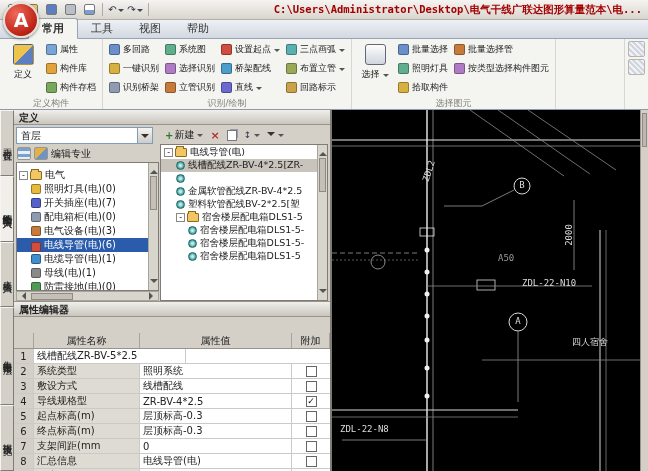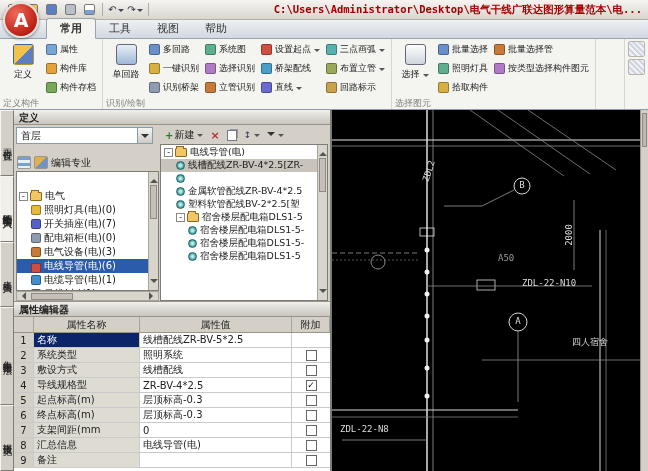--- a/index.html
+++ b/index.html
@@ -16,34 +16,34 @@
   .qbtn { width:18px; height:15px; display:flex; align-items:center; justify-content:center;
     font-size:10px; color:#334; border-radius:2px; }
   .icsq { display:inline-block; width:11px; height:11px; border-radius:2px; border:1px solid #777; }
   .qsep { width:1px; height:13px; background:#b0aca4; margin:0 3px; }
   .tinyarr { width:0; height:0; border:3px solid transparent; border-top-color:#445; margin-left:1px; margin-top:4px; }
   .title-text { margin-left:auto; color:#a40000; font:bold 10.5px "DejaVu Sans Mono","Liberation Mono",monospace;
     white-space:nowrap; overflow:hidden; }
 
   
   .tabrow { height:19px; background:linear-gradient(#eef1f5,#d2d8e1); display:flex; align-items:flex-end;
-    padding-left:46px; border-bottom:1px solid #9aa4b0; }
+    padding-left:28px; border-bottom:1px solid #9aa4b0; }
   .rtab { padding:2px 13px; font-size:11px; color:#333; border-radius:3px 3px 0 0; }
   .rtab.active { background:#f4f4f1; border:1px solid #9aa4b0; border-bottom:1px solid #f4f4f1;
     margin-bottom:-1px; font-weight:bold; }
   .logo { position:absolute; left:3px; top:2px; width:36px; height:36px; border-radius:50%;
     background:radial-gradient(circle at 35% 30%,#ef6a5a,#b81c10 75%); border:2px solid #e3e1db;
     box-shadow:0 1px 3px rgba(0,0,0,.45); color:#fff; font-weight:bold; font-size:19px;
     display:flex; align-items:center; justify-content:center; z-index:10; }
 
   
   .ribbon { height:71px; background:#f4f4f1; display:flex; border-bottom:1px solid #8e9aa8; }
   .rgroup { display:flex; flex-direction:column; border-right:1px solid #d8d6d0; padding:1px 3px 0; }
   .rgroup-body { display:flex; flex:1; }
-  .rgroup-label { height:12px; line-height:12px; font-size:9px; color:#83837b; text-align:left; white-space:nowrap; }
+  .rgroup-label { height:12px; line-height:12px; font-size:9px; color:#83837b; text-align:center; white-space:nowrap; }
   .bigbtn { width:40px; display:flex; flex-direction:column; align-items:center; padding-top:3px; gap:3px;
     font-size:9px; color:#222; border:1px solid transparent; border-radius:2px; }
   .bigicon { width:21px; height:21px; border-radius:3px; border:1px solid rgba(0,0,0,.25); }
   .rcol { display:flex; flex-direction:column; }
   .rcell { display:flex; align-items:center; height:19px; padding:0 3px; font-size:9px; white-space:nowrap; border-radius:2px; }
   .mi { width:11px; height:11px; border-radius:2px; margin-right:3px; border:1px solid rgba(0,0,0,.3); flex:none; }
   .darr { width:0; height:0; border:3px solid transparent; border-top-color:#555; margin-left:3px; margin-top:4px; }
   .ovbtn { width:17px; height:16px; margin:1px 0; border:1px solid #b8b5ad; border-radius:2px;
     background:repeating-linear-gradient(45deg,#cfd6df 0 2px,#f0f2f5 2px 4px); }
 
@@ -56,34 +56,34 @@
     border:1px solid; border-color:#f6f5f1 #7f7c76 #7f7c76 #f6f5f1; background:#d4d0c8; color:#222; }
   .vtab.active { background:#f0efe9; font-weight:bold; }
 
   .lpanel { width:318px; display:flex; flex-direction:column; background:#d4d0c8; border-right:2px solid #7f7c76; }
   .phead { height:15px; background:linear-gradient(#f0efeb,#c9c6be); border-bottom:1px solid #98948c;
     font-size:10px; font-weight:bold; padding:1px 5px; }
   .pmid { height:176px; display:flex; }
   .pcol-l { width:146px; display:flex; flex-direction:column; }
   .pcol-r { width:172px; display:flex; flex-direction:column; }
 
-  .combo { height:17px; margin:2px 6px 10px 2px; background:#fff; border:1px solid #7f9db9;
+  .combo { height:17px; margin:2px 6px 1px 2px; background:#fff; border:1px solid #7f9db9;
     display:flex; align-items:center; font-size:10px; padding-left:4px; }
   .combo-arrow { margin-left:auto; width:15px; align-self:stretch; background:linear-gradient(#f4f4f2,#cfccc4);
     border-left:1px solid #7f9db9; display:flex; align-items:center; justify-content:center; }
   .carr { width:0; height:0; border:4px solid transparent; border-top-color:#333; margin-top:4px; }
 
   .editrow { height:17px; display:flex; align-items:center; gap:3px; padding:0 3px; font-size:10px; }
   .tbtn { width:14px; height:13px; border:1px solid #9a968e; border-radius:2px;
     background:linear-gradient(#fbfbf9,#dcd9d1); }
   .tbtn.grid { background:repeating-linear-gradient(#7aa0d0 0 3px,#e8eef6 3px 6px); }
   .tbtn.layers { background:linear-gradient(135deg,#e2b24a 50%,#6f94c4 50%); }
 
   .treebox { flex:1; margin-left:2px; background:#fff; border:1px solid #7f7c76; display:flex; overflow:hidden; }
-  .tree { flex:1; overflow:hidden; padding-top:17px; }
+  .tree { flex:1; overflow:hidden; padding-top:5px; }
   .trow { display:flex; align-items:center; height:14px; font-size:10px; white-space:nowrap; padding-left:2px; overflow:hidden; }
   .trow.sel { background:#2a5cab; color:#fff;align-items:flex-end; }
   .cicon { width:10px; height:10px; border-radius:2px; margin:0 3px 0 0; flex:none; border:1px solid rgba(0,0,0,.35); }
   .expander { width:9px; height:9px; border:1px solid #888; background:#fff; flex:none; margin-right:2px;
     display:flex; align-items:center; justify-content:center; font-size:8px; line-height:7px; color:#222; }
   .expander::before { content:"-"; }
   .folder { width:12px; height:9px; background:#f2c665; border:1px solid #8a6a20; border-radius:1px;
     position:relative; margin-right:3px; flex:none; }
   .folder::before { content:""; position:absolute; top:-3px; left:0; width:6px; height:2px;
     background:#f2c665; border:1px solid #8a6a20; border-bottom:none; }
@@ -105,21 +105,21 @@
   .lt-btn { display:flex; align-items:center; padding:0 2px; height:15px; border-radius:2px; }
   .plus { color:#2c7a2c; font-weight:bold; margin-right:1px; }
   .xdel { color:#b03030; font-weight:bold; font-size:11px; }
   .copyic { width:10px; height:11px; border:1px solid #778; background:#fff; box-shadow:2px -2px 0 -1px #99a; }
   .updn { font-size:9px; color:#335; }
   .listbox { flex:1; margin:1px 2px 0 1px; background:#fff; border:1px solid #7f7c76; display:flex; overflow:hidden; }
   .list { flex:1; overflow:hidden; padding-top:1px; }
   .lrow { display:flex; align-items:center; height:13px; font-size:9.5px; white-space:nowrap; overflow:hidden; }
   .lrow.sel { background:#c8c4bc; }
 
-  .prop { flex:1; display:flex; flex-direction:column; border-top:1px solid #98948c; overflow:hidden; }
+  .prop { flex:1; display:flex; flex-direction:column; border-top:1px solid #98948c; overflow:hidden;gap:16px; }
   .prop-title { height:15px; background:linear-gradient(#f0efeb,#c9c6be); font-size:10px; font-weight:bold;
     padding:1px 5px; border-bottom:1px solid #98948c; }
   .ptable { flex:1; background:#fff; font-size:10px; overflow:hidden; }
   .prow { display:flex; height:15px; border-bottom:1px solid #cacaca; }
   .prow.header { background:#8b5cf6; border-bottom:1px solid #98948c; height:16px; }
   .pc { border-right:1px solid #cacaca; display:flex; align-items:center; padding:0 3px;
     overflow:hidden; white-space:nowrap; }
   .prow.header .pc { border-right:1px solid #a8a49c; justify-content:center; }
   .pc-num { width:20px; justify-content:center; background:#d4d0c8; flex:none; }
   .pc-name { width:106px; background:#dedbd3; flex:none; }
@@ -195,24 +195,20 @@
               <span class="mi" style="background:#7aa85a"></span>
               <span>构件存档</span>
             </div>
         </div>
       </div>
       <div class="rgroup-label">定义构件</div>
     </div>
 
     <div class="rgroup">
       <div class="rgroup-body">
-        <div class="bigbtn">
-          <span class="bigicon" style="background:linear-gradient(#e8eef6,#9fb8d8); border-color:#667"></span>
-          <span>单回路</span>
-        </div>
         <div class="rcol">
           <div class="rcell">
               <span class="mi" style="background:#6b8fc9"></span>
               <span>多回路</span>
             </div>
           <div class="rcell">
               <span class="mi" style="background:#d8b041"></span>
               <span>一键识别</span>
             </div>
           <div class="rcell">
@@ -471,21 +467,20 @@
         <div class="prop-title">属性编辑器</div>
         <div class="ptable">
           <div class="prow header">
             <div class="pc pc-num"></div>
             <div class="pc pc-name" style="background:#d4d0c8">属性名称</div>
             <div class="pc pc-val" style="background:#d4d0c8">属性值</div>
             <div class="pc pc-att" style="background:#d4d0c8">附加</div>
           </div>
           <div class="prow">
             <div class="pc pc-num">1</div>
-            <div class="pc pc-name seldark">名称</div>
             <div class="pc pc-val">线槽配线ZR-BV-5*2.5</div>
             <div class="pc pc-att"></div>
           </div>
           <div class="prow">
             <div class="pc pc-num">2</div>
             <div class="pc pc-name">系统类型</div>
             <div class="pc pc-val">照明系统</div>
             <div class="pc pc-att">
                 <span class="cb"></span>
               </div>

